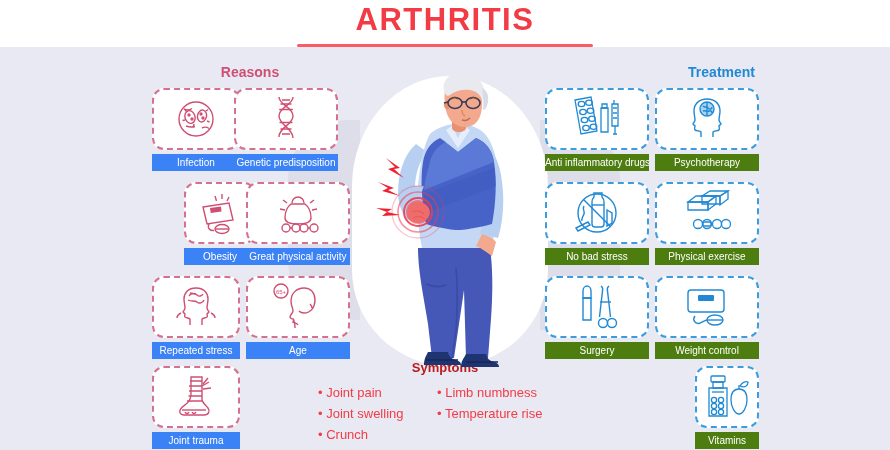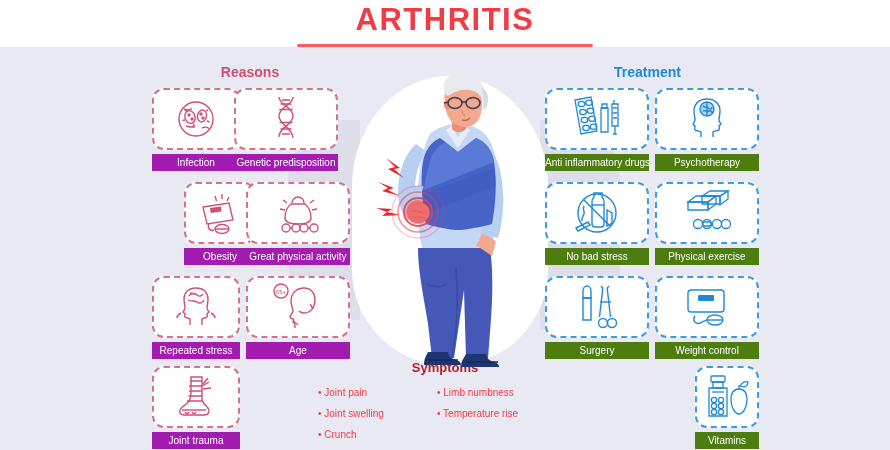--- a/index.html
+++ b/index.html
@@ -39,43 +39,43 @@
   #stage-shadow-l{
     position:absolute; left:288px; top:120px; width:72px; height:200px;
     background:#dedeea; border-radius:60px 0 0 60px; z-index:0;
   }
 
   
   .section-head{
     position:absolute; font-size:14px; font-weight:bold; text-align:center;
   }
   #reasons-head{ left:145px; top:64px; width:210px; color:#cf4f73; }
-  #treatment-head{ left:540px; top:64px; width:215px; color:#2189d4; }
+  #treatment-head{ left:540px; top:64px; width:215px; color:#2189d4;text-align:right; }
   #symptoms-head{ left:300px; top:360px; width:290px; color:#b91c1c; font-size:13px; }
 
   
   .card{ position:absolute; width:88px; }
   .card.wide{ width:104px; }
   .card-box{
     height:62px; border-radius:12px; background:#ffffff;
     display:flex; align-items:center; justify-content:center;
   }
   .pink .card-box{ border:2px dashed #d4718f; }
   .blue .card-box{ border:2px dashed #3b9ddd; }
   .card-label{
     margin-top:4px; height:17px; line-height:17px;
     font-size:10px; color:#ffffff; text-align:center;
     white-space:nowrap; overflow:hidden;
   }
-  .pink .card-label{ background:#a21caf; }
+  .pink .card-label{ background:#3b82f6; }
   .blue .card-label{ background:#4d7c0f; }
   .card-box svg{ display:block; }
 
   
-  .sym-col{ position:absolute; top:382px; font-size:10px; color:#f23b45; line-height:21px; }
+  .sym-col{ position:absolute; top:382px; font-size:13px; color:#f23b45; line-height:21px; }
   #sym-col-0{ left:318px; }
   #sym-col-1{ left:437px; }
   .sym-item{ white-space:nowrap; }
   .sym-item::before{ content:"• "; }
 
   
   #man{ position:absolute; left:356px; top:72px; width:190px; height:300px; z-index:3; }
 </style>
 </head>
 <body>

